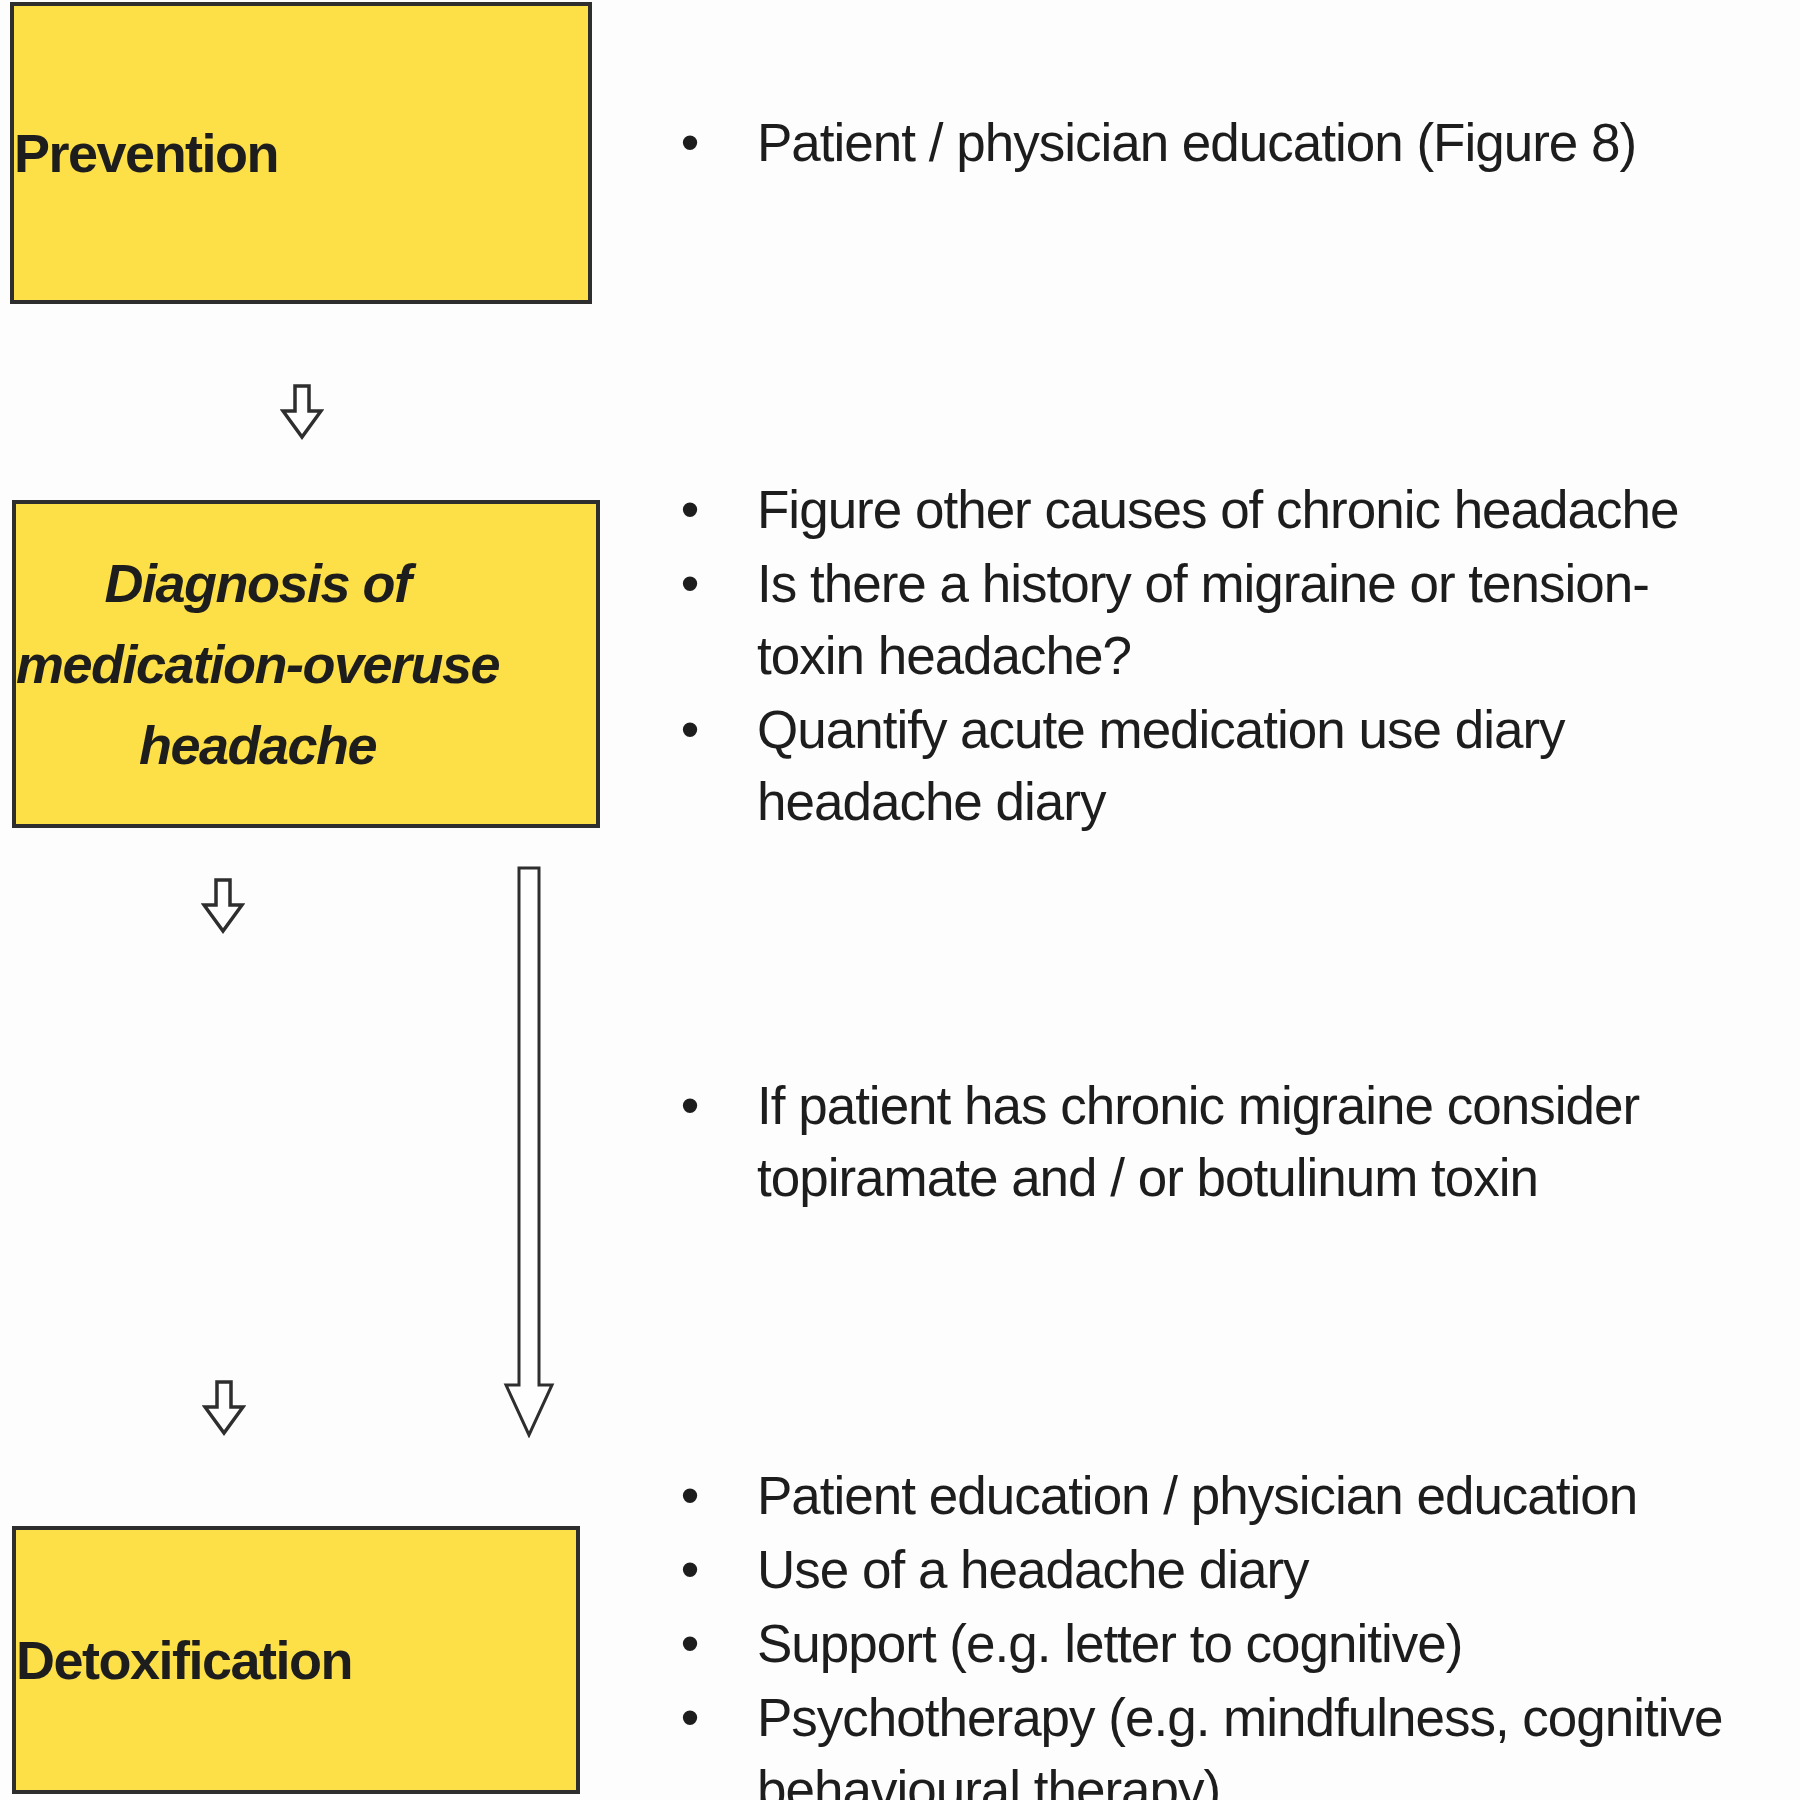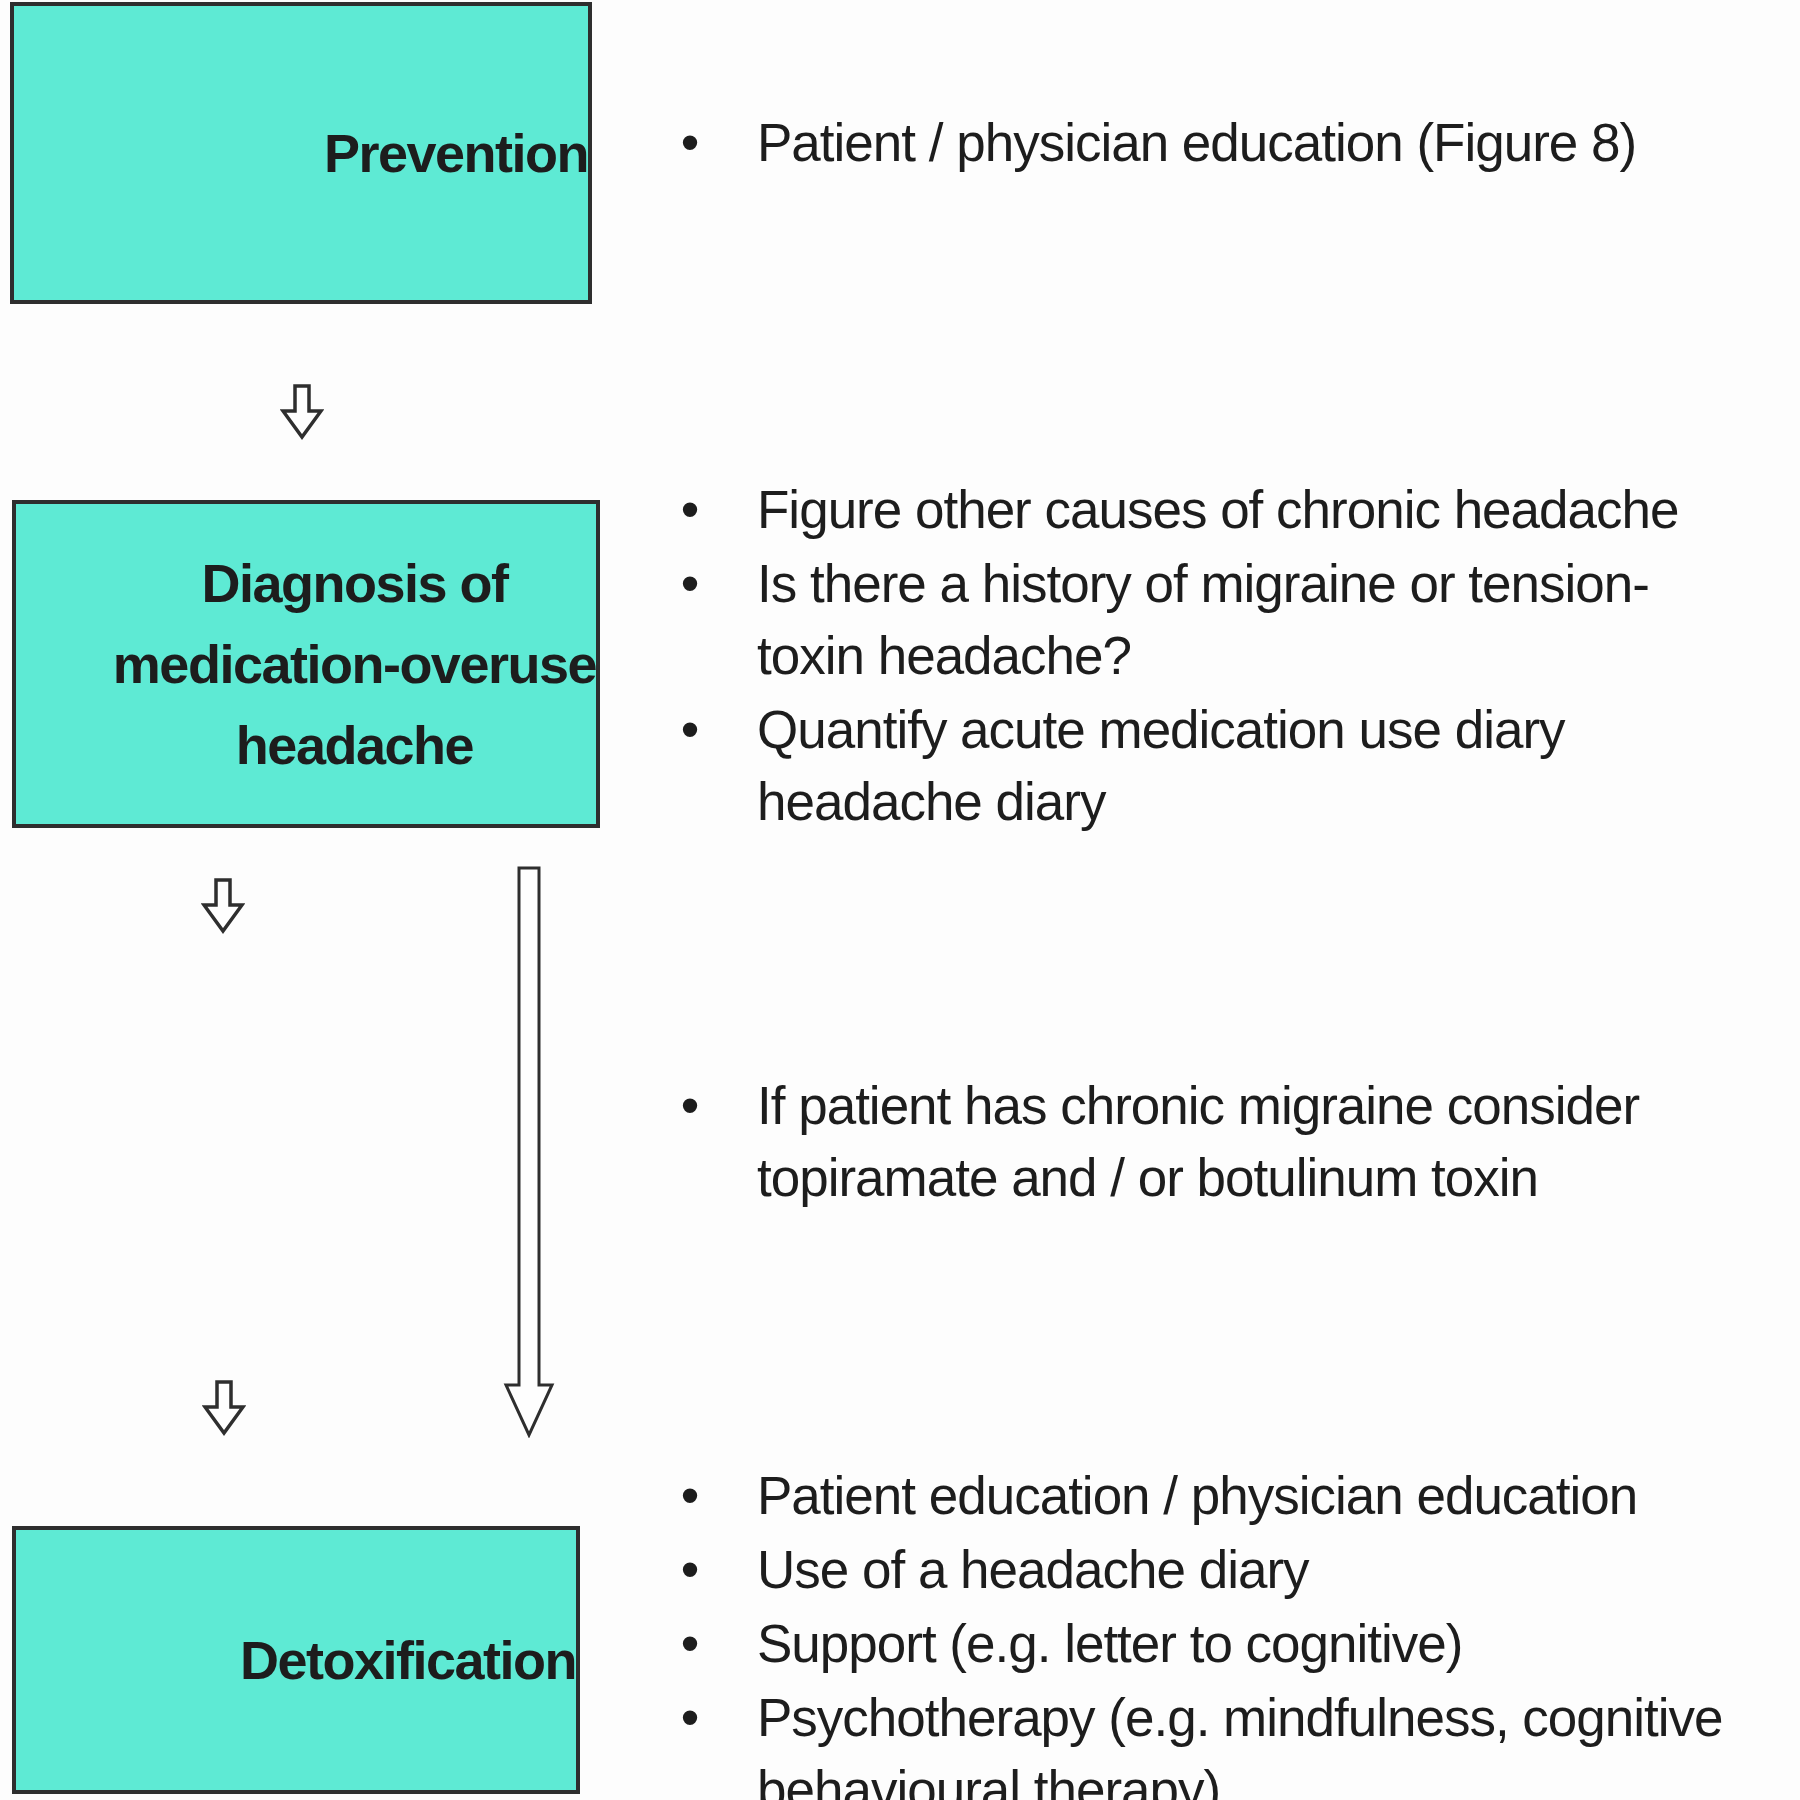--- a/index.html
+++ b/index.html
@@ -9,24 +9,24 @@
     height: 1800px;
     background: #fdfdfd;
     overflow: hidden;
     font-family: "Liberation Sans", sans-serif;
     color: #222222;
   }
   .flowbox {
     position: absolute;
     box-sizing: border-box;
     border: 4px solid #2e2e2e;
-    background: #5eead4;
+    background: #fde047;
     display: flex;
     align-items: center;
-    justify-content: flex-end;
+    justify-content: flex-start;
   }
   .flowbox .box-label {
     font-weight: bold;
     font-size: 54px;
     line-height: 1.5;
     letter-spacing: -1.5px;
     text-align: center;
     white-space: pre-line;
     color: #1d1d1d;
   }
@@ -61,21 +61,21 @@
 </style>
 </head>
 <body>
 
 <div id="canvas">
 
   <div class="flowbox" style="left:10px; top:2px; width:582px; height:302px;">
     <div class="box-label">Prevention</div>
   </div>
 
-  <div class="flowbox" style="left:12px; top:500px; width:588px; height:328px;">
+  <div class="flowbox" style="left:12px; top:500px; width:588px; height:328px;font-style:italic;">
     <div class="box-label">Diagnosis of
 medication-overuse
 headache</div>
   </div>
 
 
   <div class="flowbox" style="left:12px; top:1526px; width:568px; height:268px;">
     <div class="box-label">Detoxification</div>
   </div>
 

